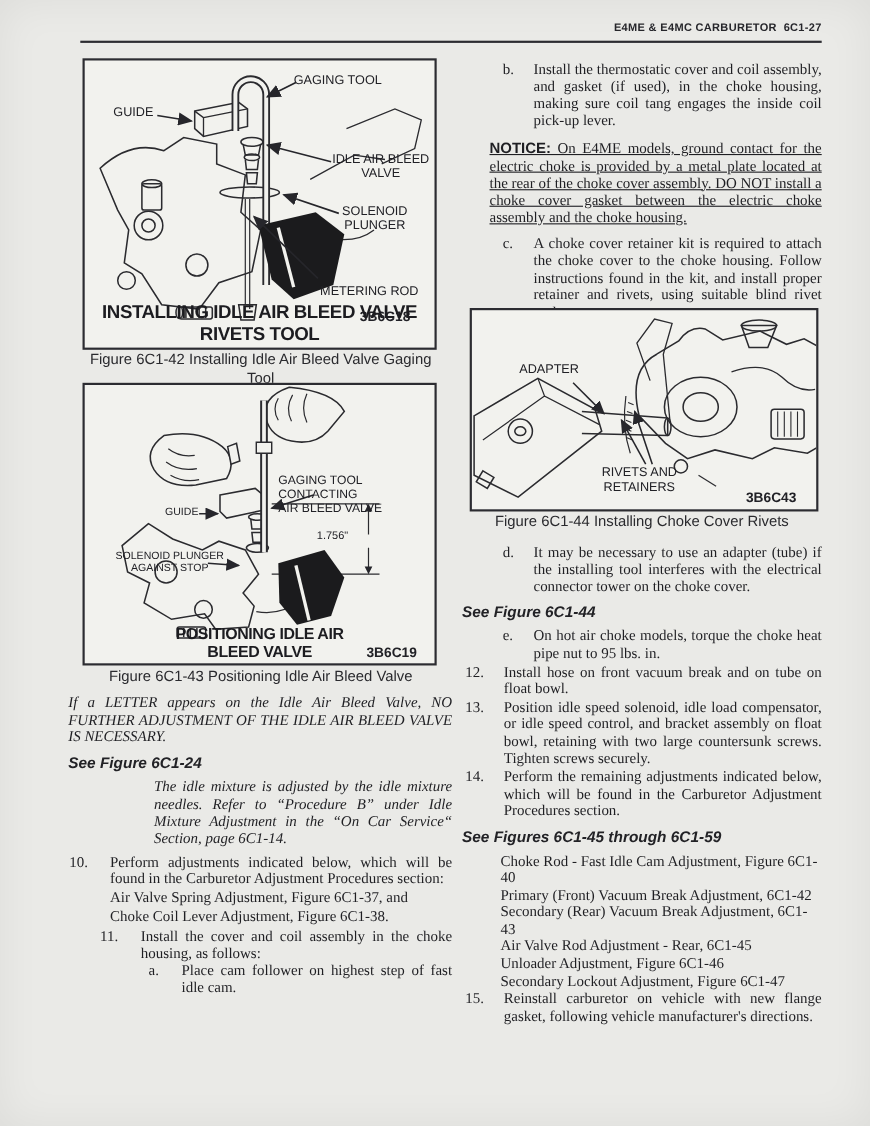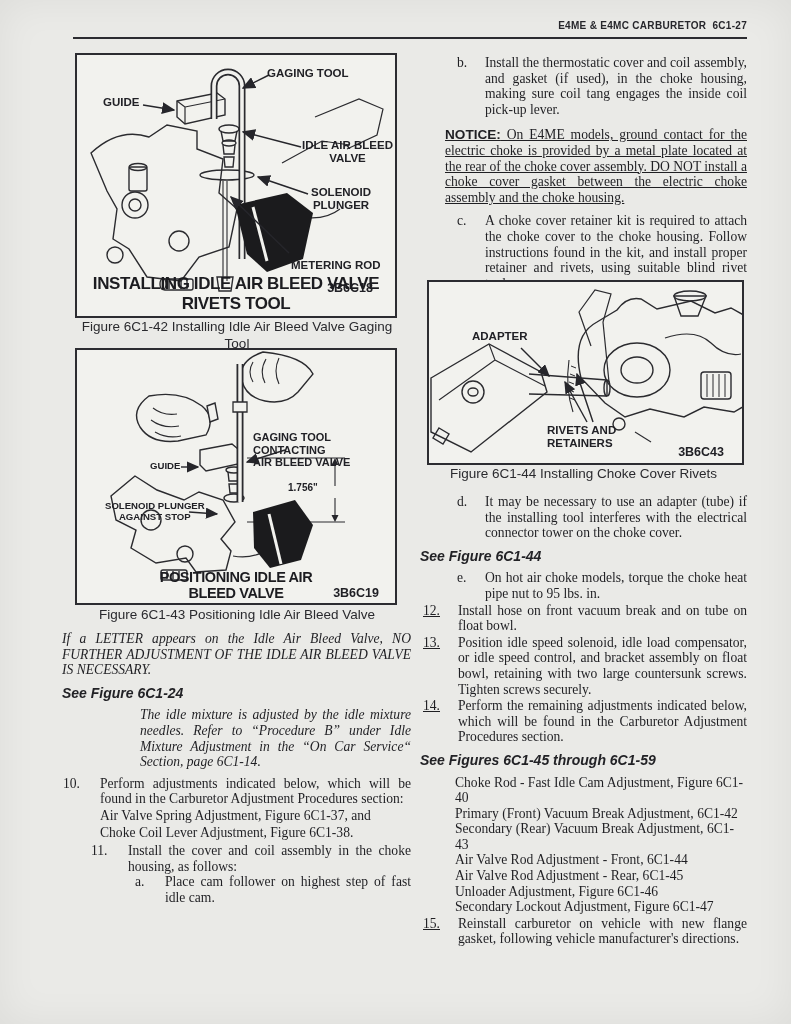--- a/index.html
+++ b/index.html
@@ -7,39 +7,39 @@
         font-family:"Liberation Serif",serif;color:#1f1f23;
         box-shadow:inset 0 0 40px rgba(0,0,0,0.06);}
   
   .hdr{position:absolute;top:20px;right:44px;font-family:"Liberation Sans",sans-serif;
        font-weight:bold;font-size:10px;letter-spacing:.3px;white-space:pre;color:#26262b;}
   .hdr-rule{position:absolute;top:37px;left:73px;width:674px;height:2px;background:#2c2c31;}
 
   
   .figbox{position:absolute;border:2px solid #2c2c31;background:#f2f2ee;}
   .figbox svg{position:absolute;left:0;top:0;}
-  .flabel{position:absolute;font-family:"Liberation Sans",sans-serif;font-weight:bold;
+  .flabel{position:absolute;font-family:"Liberation Sans",sans-serif;font-weight:normal;
           color:#212126;white-space:pre-line;line-height:1.15;}
   .fcode{position:absolute;font-family:"Liberation Sans",sans-serif;font-weight:bold;
          font-size:12.5px;color:#212126;}
   .ftitle{position:absolute;left:0;right:0;text-align:center;font-family:"Liberation Sans",sans-serif;
           font-weight:bold;color:#1c1c20;letter-spacing:-0.4px;}
   .caption{position:absolute;text-align:center;font-family:"Liberation Sans",sans-serif;
            font-size:13.5px;color:#2a2a2e;line-height:1.25;}
 
   
   .col{position:absolute;font-size:13.6px;line-height:15.6px;}
   .just{text-align:justify;}
   .indent{margin-left:78px;font-style:italic;}
   .seefig{font-family:"Liberation Sans",sans-serif;font-weight:bold;font-style:italic;
           font-size:14px;color:#222226;}
   .li{display:flex;}
   .li .n{flex:none;}
   .num2{width:37px;padding-left:1px;}
-  .numR{width:35px;padding-left:3px;text-decoration:underline;}
+  .numR{width:35px;padding-left:3px;}
   .letL{margin-left:37px;}
   .letL .n{width:28px;}
   .subA{margin-left:73px;}
   .subA .n{width:30px;}
   .subline{margin-left:38px;margin-top:1px;}
   .adjline{margin-left:35px;}
   .notice{margin-left:25px;text-decoration:underline;}
   .nb{font-family:"Liberation Sans",sans-serif;font-weight:bold;}
   .mt6{margin-top:6px;} .mt8{margin-top:8px;} .mt10{margin-top:10px;}
 </style>
@@ -238,21 +238,21 @@
         <path d="M140,78 q-4,28 4,52" stroke-width="1.1"></path>
         <path d="M142,84 l5,2 M141,92 l5,2 M140,100 l5,2 M140,108 l5,2 M141,116 l5,2" stroke-width="1"></path>
       </g>
       <g stroke="#26262b" stroke-width="1.4" fill="none">
         <path d="M92,66 L120,94" marker-end="url(#ah3)"></path>
         <path d="M158,140 L136,100" marker-end="url(#ah3)"></path>
         <path d="M164,140 L148,92" marker-end="url(#ah3)"></path>
       </g>
     </svg>
     <div class="flabel" style="left:43px;top:48px;font-size:11.5px;">ADAPTER</div>
-    <div class="flabel" style="left:118px;top:142px;font-size:11.5px;">RIVETS AND
+    <div class="flabel" style="left:118px;top:142px;font-size:11.5px;text-align:center;">RIVETS AND
 RETAINERS</div>
     <div class="fcode" style="right:18px;bottom:4px;">3B6C43</div>
   </div>
   <div class="caption" style="left:427px;top:466px;width:313px;">Figure 6C1-44 Installing Choke Cover Rivets</div>
 
   <div class="col" style="left:420px;top:494px;width:327px;">
     <div class="li letL">
       <span class="n">d.</span>
       <span class="just">It may be necessary to use an adapter (tube) if the installing tool interferes with the electrical connector tower on the choke cover.</span>
     </div>
@@ -270,21 +270,20 @@
       <span class="just">Position idle speed solenoid, idle load compensator, or idle speed control, and bracket assembly on float bowl, retaining with two large countersunk screws. Tighten screws securely.</span>
     </div>
     <div class="li" style="margin-top:1px;">
       <span class="n numR">14.</span>
       <span class="just">Perform the remaining adjustments indicated below, which will be found in the Carburetor Adjustment Procedures section.</span>
     </div>
     <div class="seefig mt8">See Figures 6C1-45 through 6C1-59</div>
     <div class="adjline mt6">Choke Rod - Fast Idle Cam Adjustment, Figure 6C1-40</div>
     <div class="adjline">Primary (Front) Vacuum Break Adjustment, 6C1-42</div>
     <div class="adjline">Secondary (Rear) Vacuum Break Adjustment, 6C1-43</div>
-    <div class="adjline">Air Valve Rod Adjustment - Front, 6C1-44</div>
     <div class="adjline">Air Valve Rod Adjustment - Rear, 6C1-45</div>
     <div class="adjline">Unloader Adjustment, Figure 6C1-46</div>
     <div class="adjline">Secondary Lockout Adjustment, Figure 6C1-47</div>
     <div class="li" style="margin-top:1px;">
       <span class="n numR">15.</span>
       <span class="just">Reinstall carburetor on vehicle with new flange gasket, following vehicle manufacturer's directions.</span>
     </div>
   </div>
 
 </div>

